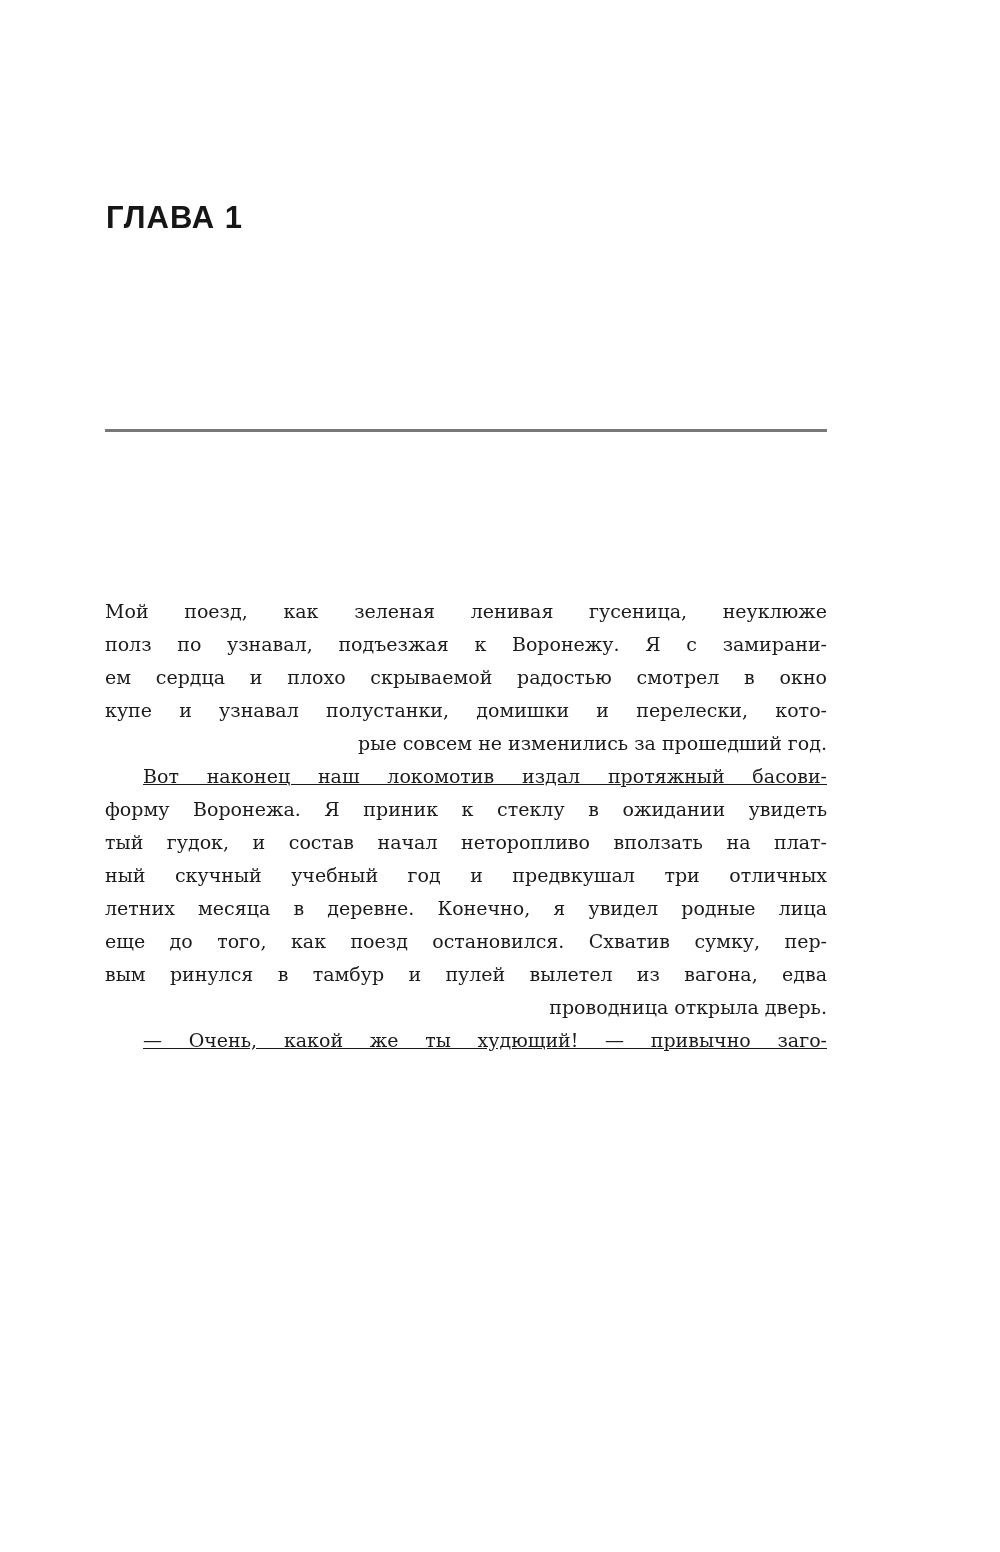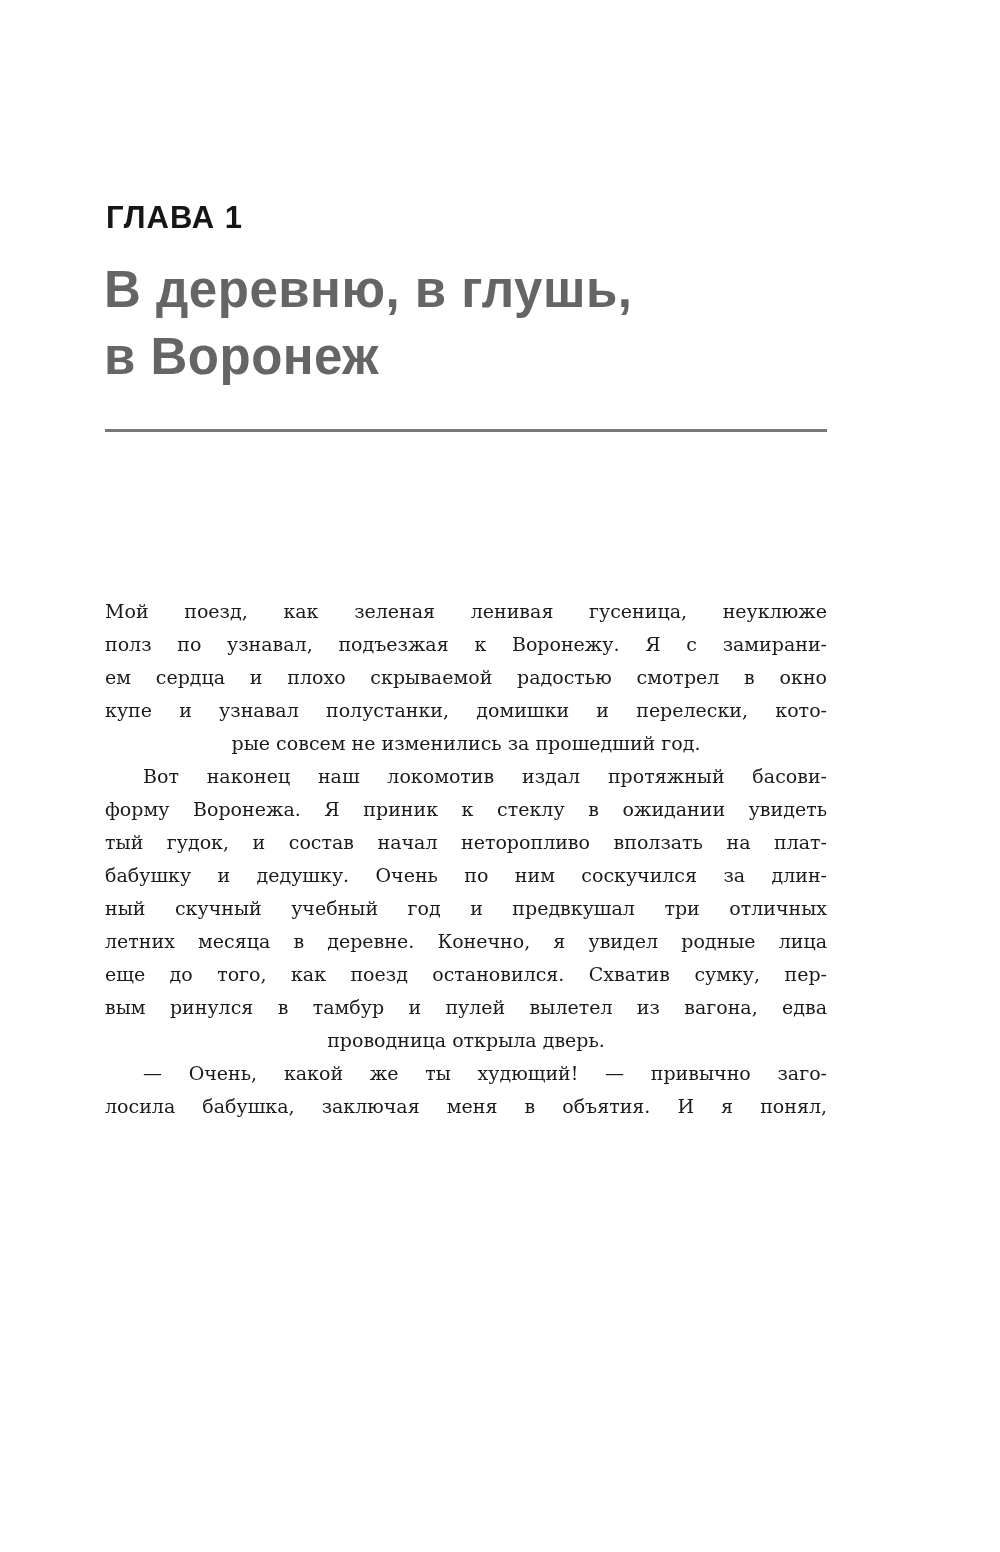--- a/index.html
+++ b/index.html
@@ -62,62 +62,57 @@
     padding: 0;
   }
   .ln {
     display: block;
   }
   .ln.j {
     text-align: justify;
     text-align-last: justify;
   }
   .ln.l {
-    text-align: center;
+    text-align: right;
   }
   .ln.ind {
     text-indent: 38px;
+    text-decoration: underline;
   }
 </style>
 </head>
 <body>
 
 <div class="page">
 
   <div class="chapter-label">ГЛАВА 1</div>
 
-  <h1 class="chapter-title">
-    <span class="t-line">В деревню, в глушь,</span>
-    <span class="t-line">в Воронеж</span>
-  </h1>
 
   <div class="rule"></div>
 
   <div class="body-text">
 
     <p class="para">
       <span class="ln j">Мой поезд, как зеленая ленивая гусеница, неуклюже</span>
       <span class="ln j">полз по узнавал, подъезжая к Воронежу. Я с замирани-</span>
       <span class="ln j">ем сердца и плохо скрываемой радостью смотрел в окно</span>
       <span class="ln j">купе и узнавал полустанки, домишки и перелески, кото-</span>
       <span class="ln l">рые совсем не изменились за прошедший год.</span>
     </p>
 
     <p class="para">
       <span class="ln j ind">Вот наконец наш локомотив издал протяжный басови-</span>
       <span class="ln j">форму Воронежа. Я приник к стеклу в ожидании увидеть</span>
       <span class="ln j">тый гудок, и состав начал неторопливо вползать на плат-</span>
-      <span class="ln j">бабушку и дедушку. Очень по ним соскучился за длин-</span>
       <span class="ln j">ный скучный учебный год и предвкушал три отличных</span>
       <span class="ln j">летних месяца в деревне. Конечно, я увидел родные лица</span>
       <span class="ln j">еще до того, как поезд остановился. Схватив сумку, пер-</span>
       <span class="ln j">вым ринулся в тамбур и пулей вылетел из вагона, едва</span>
       <span class="ln l">проводница открыла дверь.</span>
     </p>
 
     <p class="para">
       <span class="ln j ind">— Очень, какой же ты худющий! — привычно заго-</span>
-      <span class="ln j">лосила бабушка, заключая меня в объятия. И я понял,</span>
 
     </p>
 
   </div>
 </div>
 
 </body></html>

